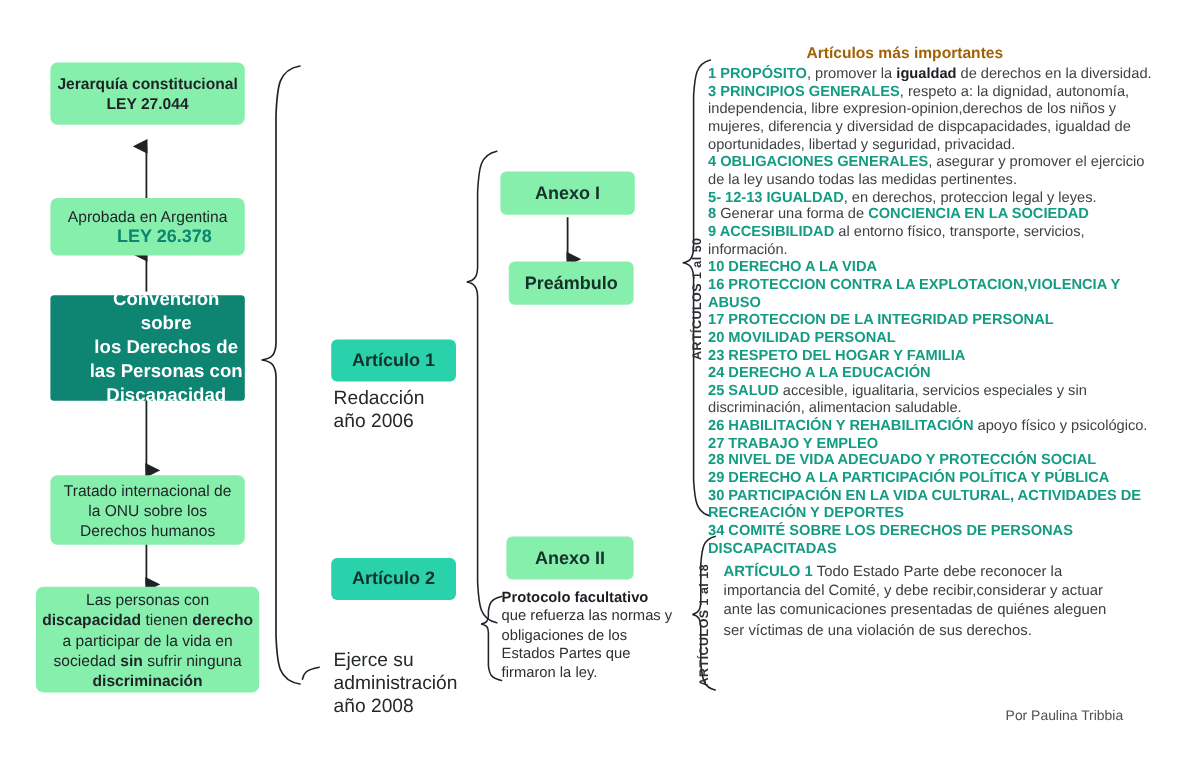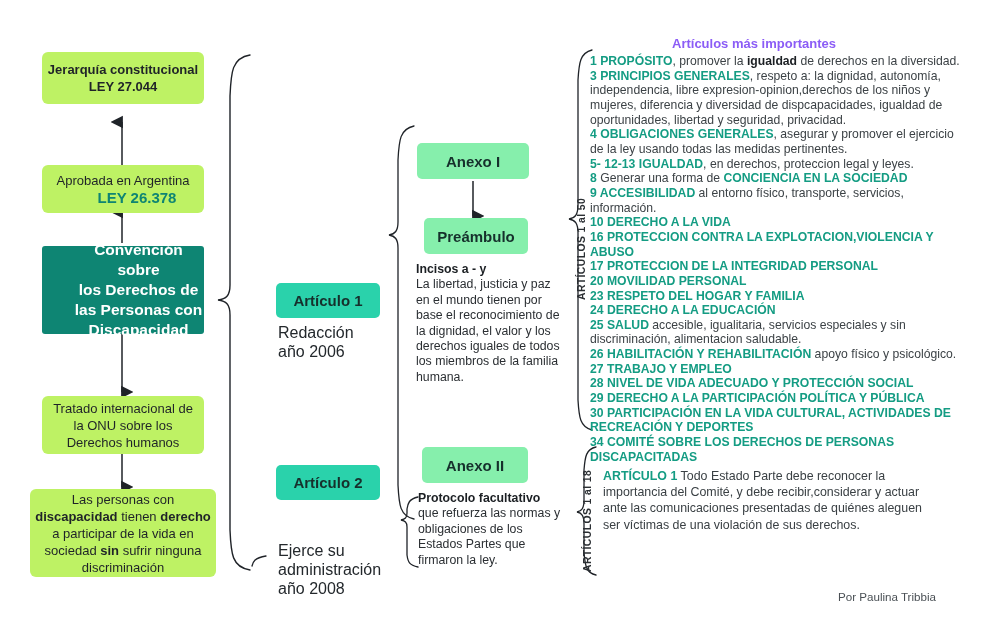--- a/index.html
+++ b/index.html
@@ -18,21 +18,21 @@
     position:absolute;
     box-sizing:border-box;
     display:flex;
     flex-direction:column;
     align-items:center;
     justify-content:center;
     text-align:center;
     border-radius:6px;
   }
   .grey {
-    background:#bef264;
+    background:#86efac;
     color:#1f2328;
     font-size:13px;
     line-height:17px;
   }
   .grey b { font-weight:bold; }
   .teal-solid {
     background:#0e8573;
     color:#ffffff;
     font-weight:bold;
     font-size:15.5px;
@@ -69,21 +69,21 @@
     color:#2b2f33;
     text-align:left;
   }
   .bodytext .hd { font-weight:bold; color:#1b1f23; display:block; }
 
   
   .arts-title {
     position:absolute;
     font-size:13px;
     font-weight:bold;
-    color:#8b5cf6;
+    color:#a16207;
   }
   .arts-list {
     position:absolute;
     font-size:12.2px;
     line-height:14.65px;
     color:#3c4246;
     text-align:left;
   }
   .arts-list .k { color:#149c83; font-weight:bold; }
   .arts-list b { font-weight:bold; color:#1b1f23; }
@@ -183,21 +183,21 @@
 
   <div class="box grey" style="left:30px; top:489px; width:186px; height:88px;">
     <div>Las personas con</div>
     <div>
       <b>discapacidad</b><span> tienen </span><b>derecho</b>
     </div>
     <div>a participar de la vida en</div>
     <div>
       <span>sociedad </span><b>sin</b><span> sufrir ninguna</span>
     </div>
-    <div style="font-weight:normal;">discriminación</div>
+    <div style="font-weight:bold;">discriminación</div>
   </div>
 
   <div class="box mint" style="left:276px; top:283px; width:104px; height:35px;">
     <div>Artículo 1</div>
   </div>
   <div class="caption" style="left:278px; top:323px; width:110px;">
     <div>Redacción</div>
     <div>año 2006</div>
   </div>
 
@@ -211,24 +211,20 @@
   </div>
 
   <div class="box paleteal" style="left:417px; top:143px; width:112px; height:36px;">
     <div>Anexo I</div>
   </div>
 
   <div class="box paleteal" style="left:424px; top:218px; width:104px; height:36px;">
     <div>Preámbulo</div>
   </div>
 
-  <div class="bodytext" style="left:416px; top:262px; width:146px;">
-    <span class="hd">Incisos a - y</span>
-    <span>La libertad, justicia y paz en el mundo tienen por base el reconocimiento de la dignidad,  el valor y los derechos iguales de todos los miembros de la familia humana.</span>
-  </div>
 
   <div class="box paleteal" style="left:422px; top:447px; width:106px; height:36px;">
     <div>Anexo II</div>
   </div>
 
   <div class="bodytext" style="left:418px; top:491px; width:146px;">
     <span class="hd">Protocolo facultativo</span>
     <span>que refuerza las normas y obligaciones de los Estados Partes que firmaron la ley.</span>
   </div>
 

